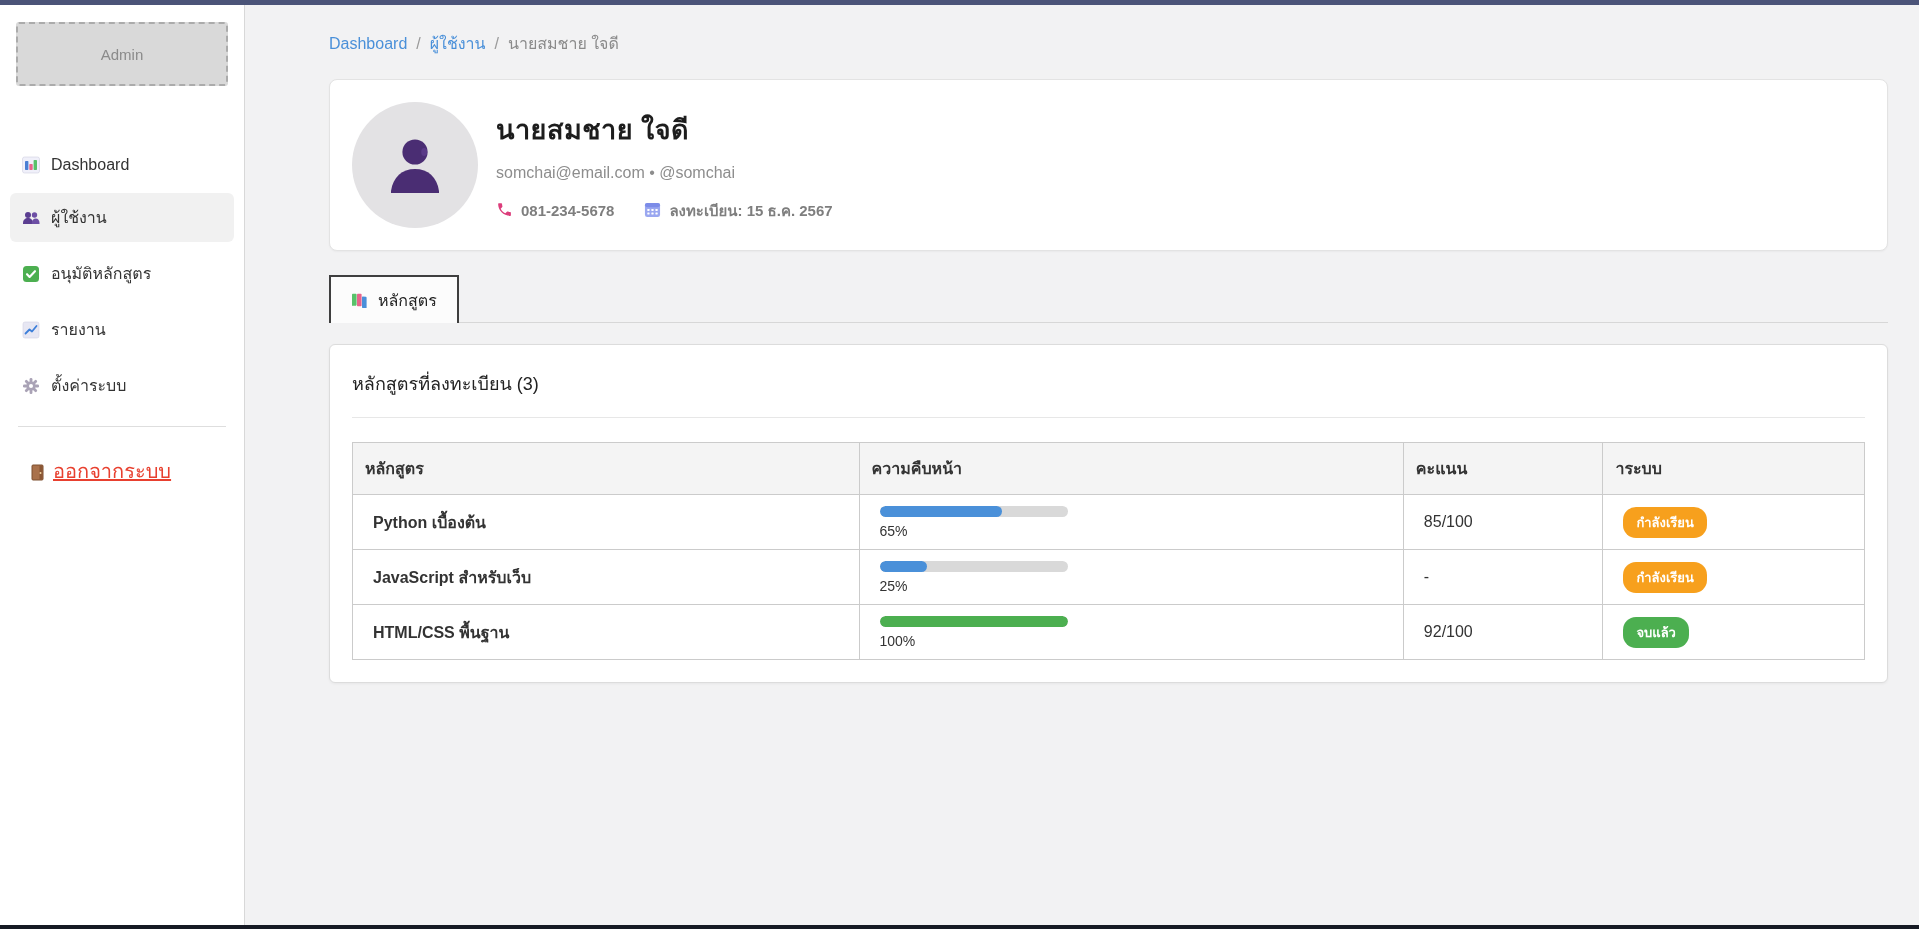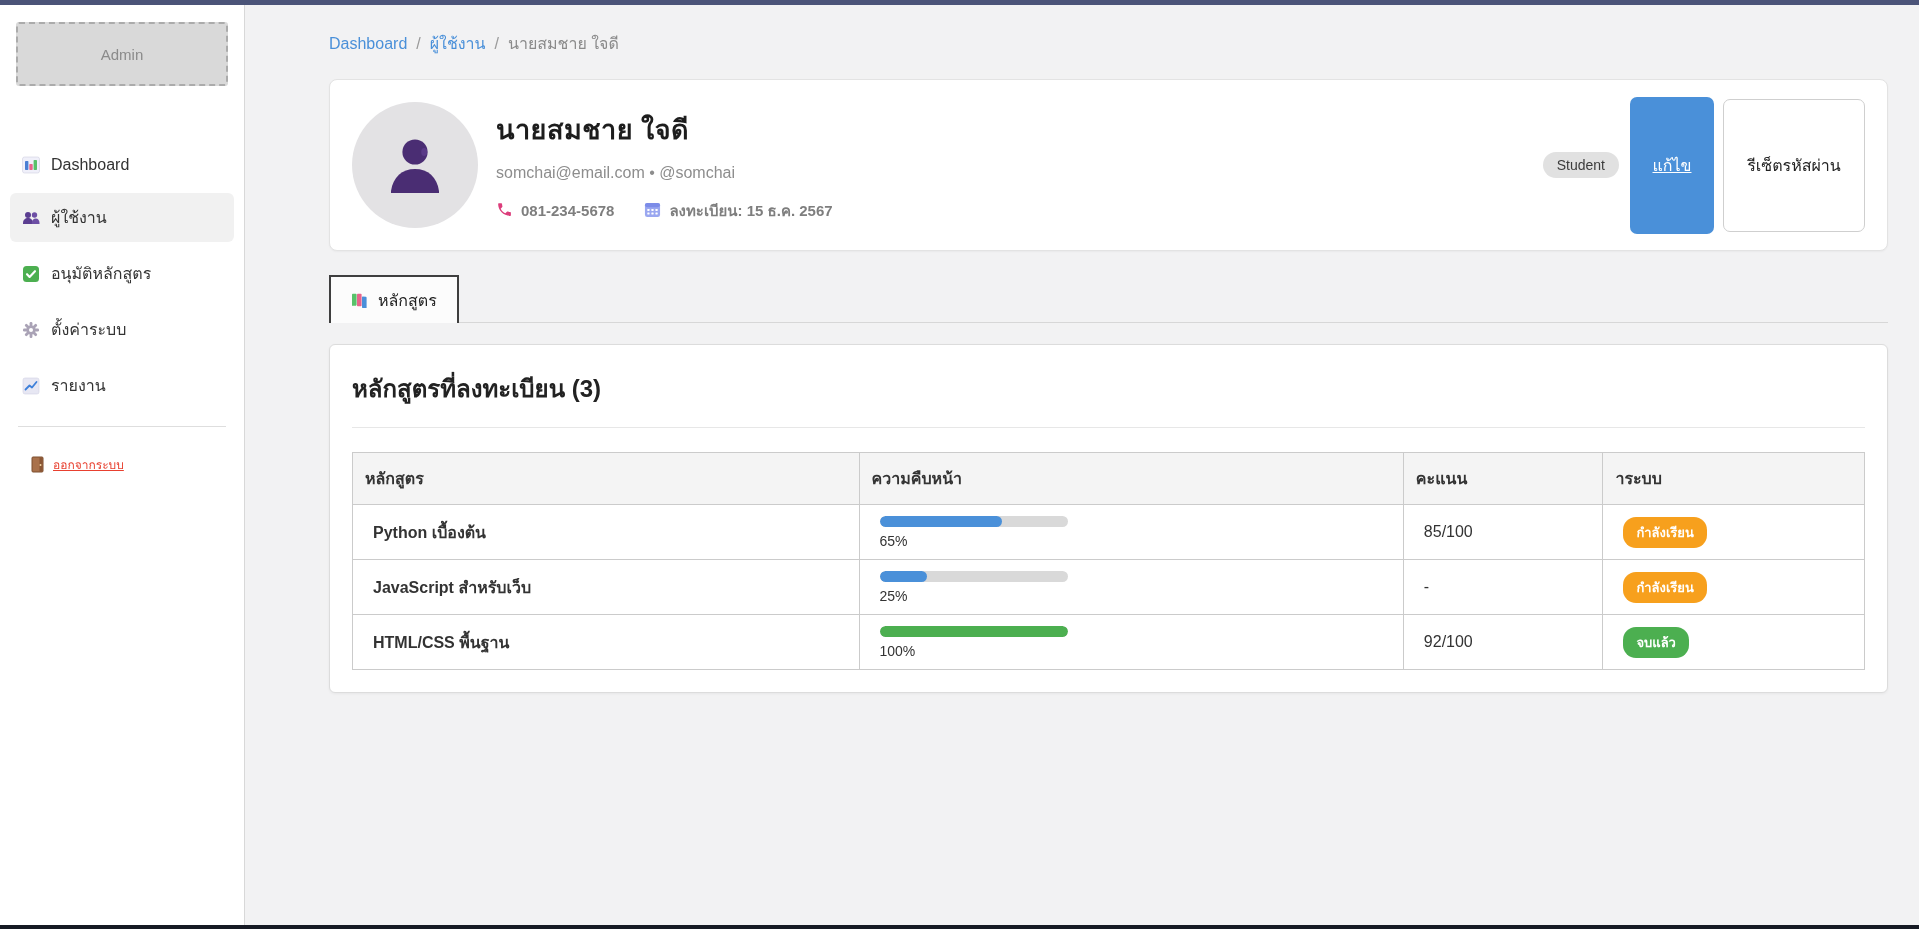--- a/index.html
+++ b/index.html
@@ -15,21 +15,21 @@
   .sidebar { width:245px; background:#ffffff; border-right:1px solid #d8d8d8; padding:17px 0 0 0; flex-shrink:0; }
   .logo-box { margin:0 16px; height:64px; background:#d9d9d9; border:2px dashed #ababab; border-radius:3px;
               display:flex; align-items:center; justify-content:center; color:#8b8b8b; font-size:15px; }
   .menu { margin-top:58px; padding:0 10px; }
   .menu-item { display:flex; align-items:center; gap:11px; padding:12px 12px; margin-bottom:7px;
                border-radius:6px; font-size:16px; color:#333; cursor:pointer; }
   .menu-item.active { background:#f1f1f1; }
   .icon16 { width:18px; height:18px; display:inline-block; flex-shrink:0; }
   .side-divider { border-top:1px solid #dedede; margin:16px 18px 0 18px; }
   .logout { display:inline-flex; align-items:center; gap:8px; margin:28px 0 0 30px;
-            color:#e8402f; font-size:12px; text-decoration:underline; cursor:pointer; }
+            color:#e8402f; font-size:20px; text-decoration:underline; cursor:pointer; }
 
   
   .main { flex:1; padding:20px 31px 0 84px; }
   .breadcrumb { font-size:16px; color:#9a9a9a; display:flex; gap:9px; align-items:center; margin-top:6px; }
   .breadcrumb a { color:#4a90d9; text-decoration:none; cursor:pointer; }
   .crumb-current { color:#8a8a8a; }
 
   
   .card { margin-top:23px; background:#fff; border:1px solid #e3e3e3; border-radius:8px;
           padding:17px 22px; display:flex; align-items:center; height:172px;
@@ -51,21 +51,21 @@
 
   
   .tabs { margin-top:24px; border-bottom:1px solid #d7d7d7; height:48px; }
   .tab { display:inline-flex; align-items:center; gap:9px; height:48px; padding:0 20px;
          background:#fcfcfc; border:2px solid #3f3f3f; border-bottom:none; font-size:16px;
          color:#222; cursor:pointer; position:relative; top:0; }
 
   
   .panel { margin-top:21px; background:#fff; border:1px solid #dcdcdc; border-radius:6px;
            padding:24px 22px 22px 22px; box-shadow:0 1px 3px rgba(0,0,0,0.05); }
-  .panel-title { font-size:24px; font-weight:bold; color:#222; }
+  .panel-title { font-size:18px; font-weight:normal; color:#222; }
   .panel-divider { border-top:1px solid #e7e7e7; margin:19px 0 24px 0; }
 
   table.courses { width:100%; border-collapse:collapse; }
   table.courses th, table.courses td { border:1px solid #cbcbcb; text-align:left; vertical-align:middle; }
   table.courses th { background:#f4f4f4; font-size:16px; font-weight:bold; color:#333; padding:13px 12px; }
   table.courses td { padding:9px 20px; font-size:16px; color:#333; height:55px; }
   .c-course { width:33.5%; font-weight:bold; color:#1f1f1f; }
   .c-progress { width:36%; }
   .c-score { width:13.2%; font-size:17px; }
   .c-status { width:17.3%; }
@@ -119,41 +119,41 @@
               <rect x="1" y="1" width="16" height="16" rx="3.5" fill="#4caf50"></rect>
               <path d="M5 9.2l2.6 2.8L13 6.2" stroke="#fff" stroke-width="2.1" fill="none" stroke-linecap="round" stroke-linejoin="round"></path>
             </svg>
         </span>
         <span>อนุมัติหลักสูตร</span>
       </div>
 
       <div class="menu-item">
         <span class="icon16">
           <svg width="18" height="18" viewBox="0 0 18 18">
+              <rect x="1" y="1" width="16" height="16" rx="2" fill="#e7e7f3" stroke="#d2d2e4" stroke-width="0.6"></rect>
+              <path d="M3.5 12.5l4-4 2.5 2 4.5-5.5" stroke="#3d7fd9" stroke-width="1.8" fill="none" stroke-linecap="round" stroke-linejoin="round"></path>
+            </svg>
+        </span>
+        <span>รายงาน</span>
+      </div>
+
+      <div class="menu-item">
+        <span class="icon16">
+          <svg width="18" height="18" viewBox="0 0 18 18">
               <g fill="#aaa3b6">
                 <rect x="7.6" y="1" width="2.8" height="16" rx="1.2"></rect>
                 <rect x="7.6" y="1" width="2.8" height="16" rx="1.2" transform="rotate(45 9 9)"></rect>
                 <rect x="7.6" y="1" width="2.8" height="16" rx="1.2" transform="rotate(90 9 9)"></rect>
                 <rect x="7.6" y="1" width="2.8" height="16" rx="1.2" transform="rotate(135 9 9)"></rect>
                 <circle cx="9" cy="9" r="4.6"></circle>
               </g>
               <circle cx="9" cy="9" r="2" fill="#fff"></circle>
             </svg>
         </span>
         <span>ตั้งค่าระบบ</span>
-      </div>
-
-      <div class="menu-item">
-        <span class="icon16">
-          <svg width="18" height="18" viewBox="0 0 18 18">
-              <rect x="1" y="1" width="16" height="16" rx="2" fill="#e7e7f3" stroke="#d2d2e4" stroke-width="0.6"></rect>
-              <path d="M3.5 12.5l4-4 2.5 2 4.5-5.5" stroke="#3d7fd9" stroke-width="1.8" fill="none" stroke-linecap="round" stroke-linejoin="round"></path>
-            </svg>
-        </span>
-        <span>รายงาน</span>
       </div>
 
     </div>
 
     <div class="side-divider"></div>
 
     <a class="logout">
       <span class="icon16" style="width:15px;height:17px;">
         <svg width="15" height="17" viewBox="0 0 15 17">
             <rect x="2" y="1" width="11" height="15" rx="1" fill="#a9714b" stroke="#7d4e2e" stroke-width="1"></rect>
@@ -209,25 +209,20 @@
                     <rect x="7.8" y="12.2" width="2.4" height="2" rx="0.4"></rect>
                     <rect x="12.1" y="12.2" width="2.4" height="2" rx="0.4"></rect>
                   </g>
                 </svg>
             </span>
             <span>ลงทะเบียน: 15 ธ.ค. 2567</span>
           </span>
         </div>
       </div>
 
-      <div class="hright">
-        <span class="role-badge">Student</span>
-        <button class="btn-edit">แก้ไข</button>
-        <button class="btn-reset">รีเซ็ตรหัสผ่าน</button>
-      </div>
     </div>
 
     <div class="tabs">
       <div class="tab">
         <span style="display:inline-flex;">
           <svg width="18" height="16" viewBox="0 0 18 16">
               <rect x="1" y="2" width="4.6" height="12" rx="0.8" fill="#58c26a" transform="skewY(-4)"></rect>
               <rect x="6" y="1.8" width="4.6" height="12.4" rx="0.8" fill="#e8638c"></rect>
               <rect x="11" y="3.2" width="4.6" height="11.6" rx="0.8" fill="#4a8fd9" transform="skewY(6)"></rect>
             </svg>

